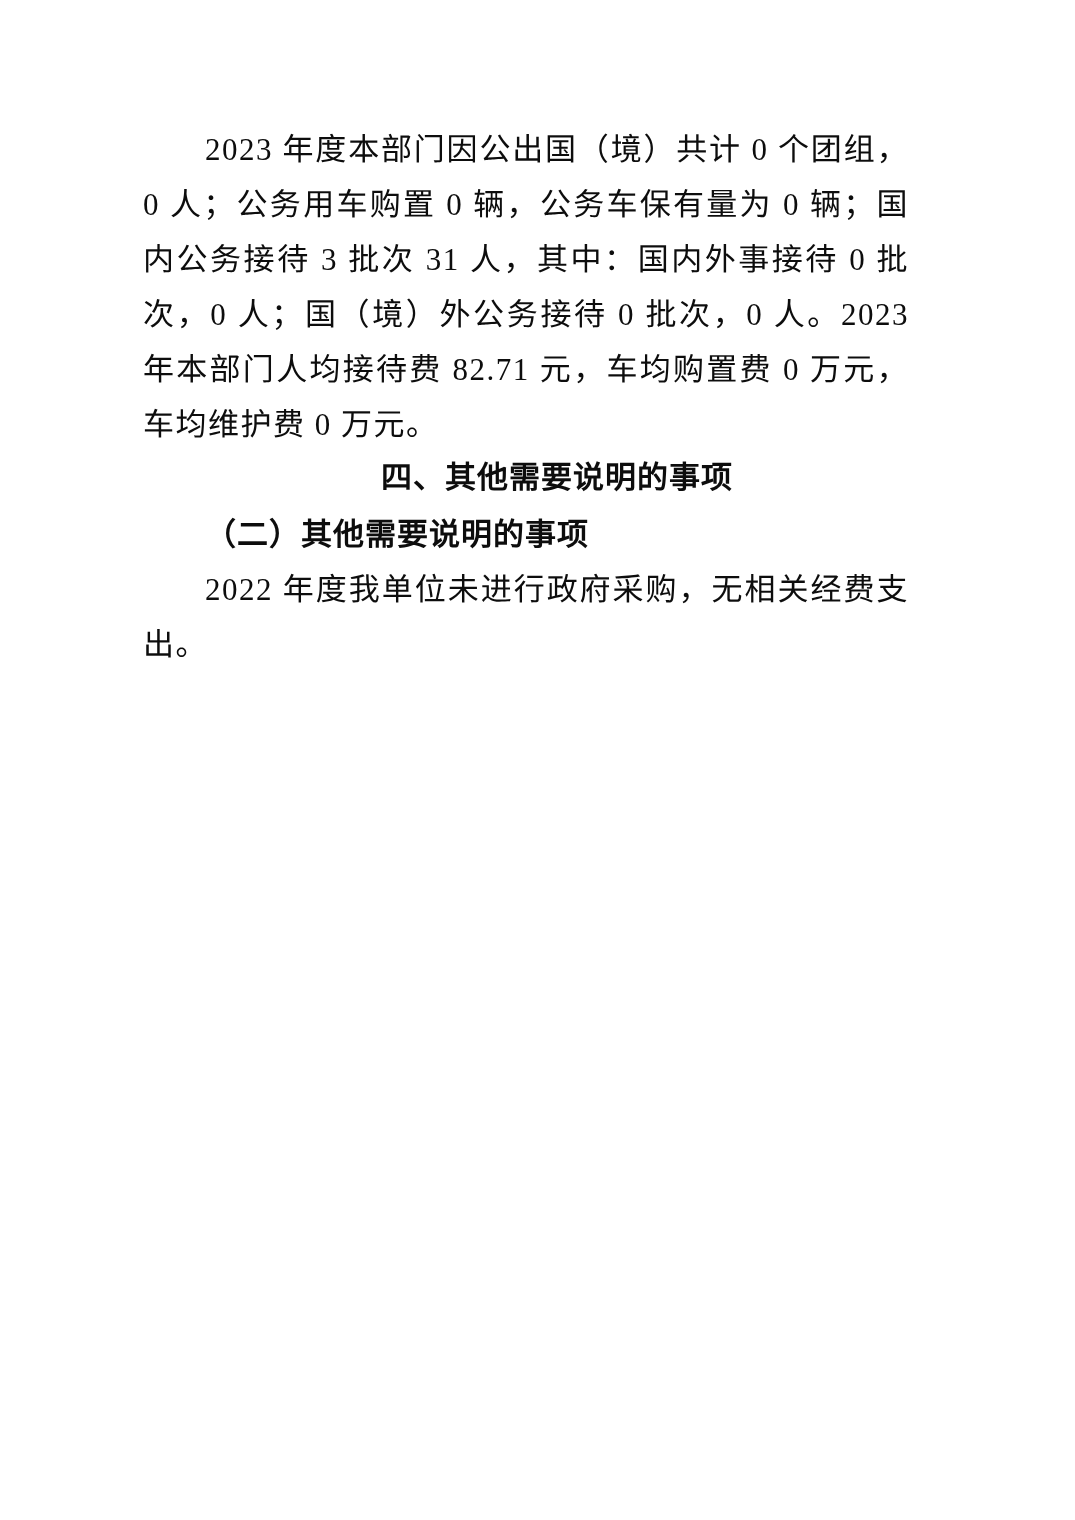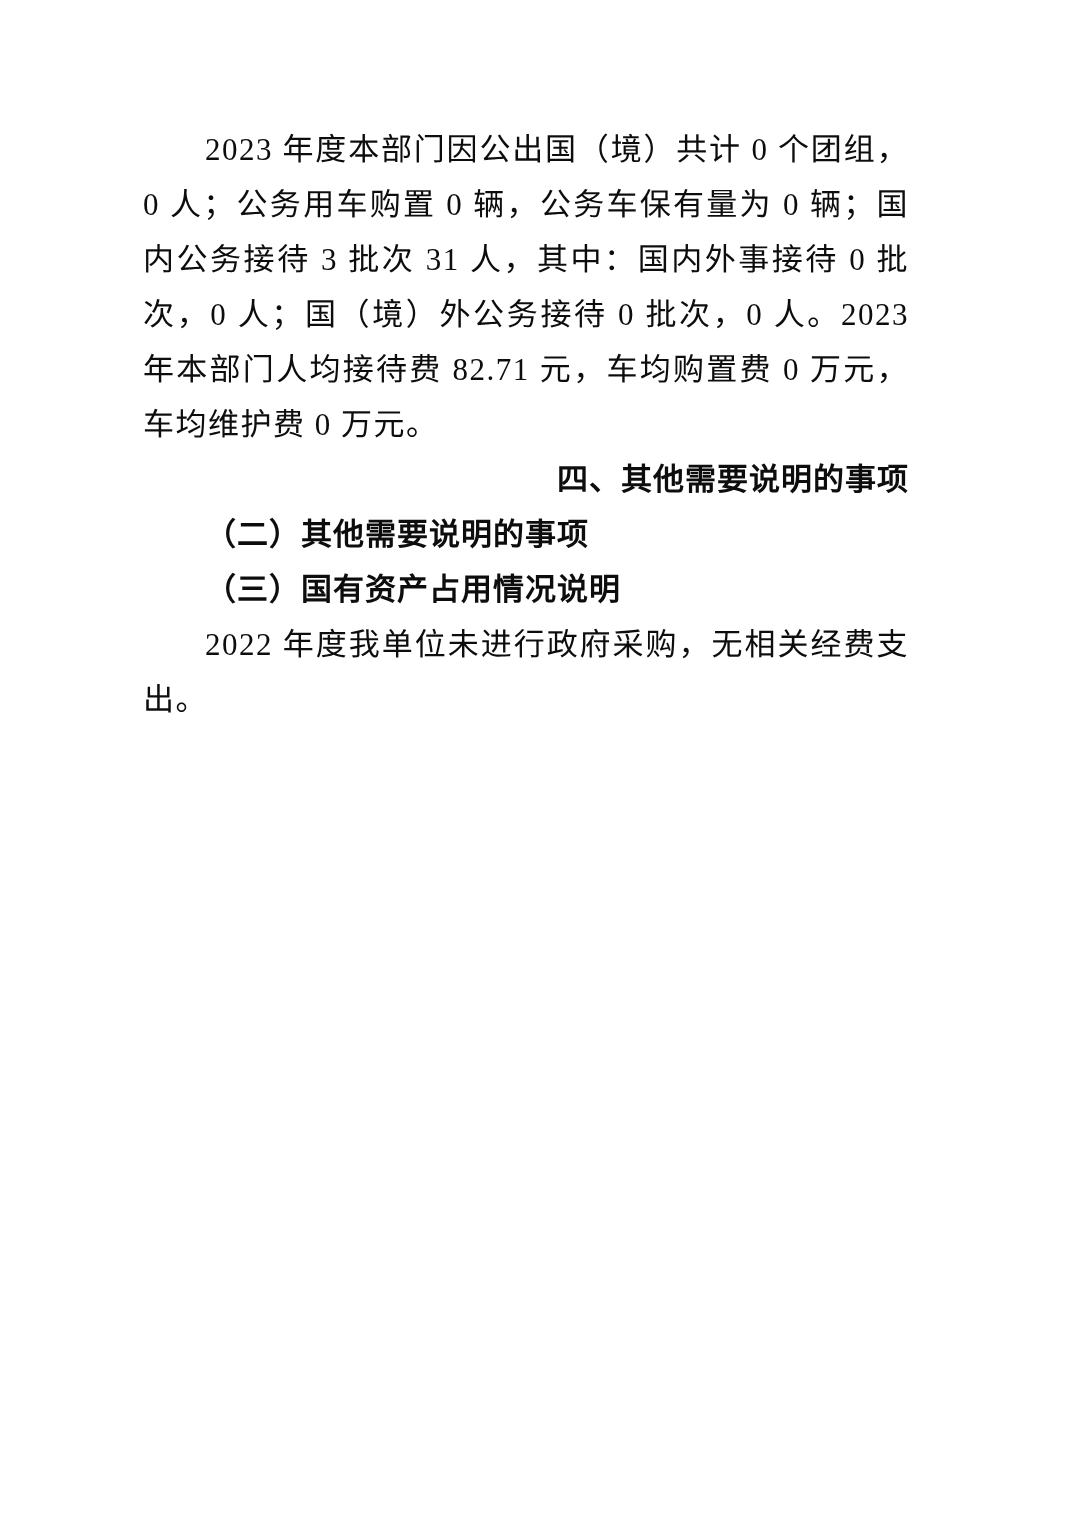--- a/index.html
+++ b/index.html
@@ -26,24 +26,24 @@
   .para {
     margin: 0;
     font-size: 31px;
     line-height: 55px;
     letter-spacing: 1.5px;
     text-align: justify;
     text-indent: 2em;
     word-break: break-all;
   }
   .heading-major {
-    font-family: Liberation Sans, sans-serif;
+    font-family: Liberation Mono, monospace;
     font-weight: 700;
     letter-spacing: 1px;
-    text-align: right;
+    text-align: center;
   }
   .heading-sub {
     font-weight: 700;
     letter-spacing: 1px;
     text-align: left;
   }
   .footer {
     position: absolute;
     left: 0;
     width: 100%;
@@ -56,19 +56,18 @@
   }
 </style>
 </head>
 <body>
 
 <div class="page">
   <div class="content">
     <p class="para">2023 年度本部门因公出国（境）共计 0 个团组，0 人；公务用车购置 0 辆，公务车保有量为 0 辆；国内公务接待 3 批次 31 人，其中：国内外事接待 0 批次，0 人；国（境）外公务接待 0 批次，0 人。2023 年本部门人均接待费 82.71 元，车均购置费 0 万元，车均维护费 0 万元。</p>
     <p class="para heading-major">四、其他需要说明的事项</p>
     <p class="para heading-sub">（二）其他需要说明的事项</p>
-    <p class="para heading-sub">（三）国有资产占用情况说明</p>
     <p class="para">2022 年度我单位未进行政府采购，无相关经费支出。</p>
 
   </div>
 
   <div class="footer">- 6 -</div>
 </div>
 
 </body></html>

